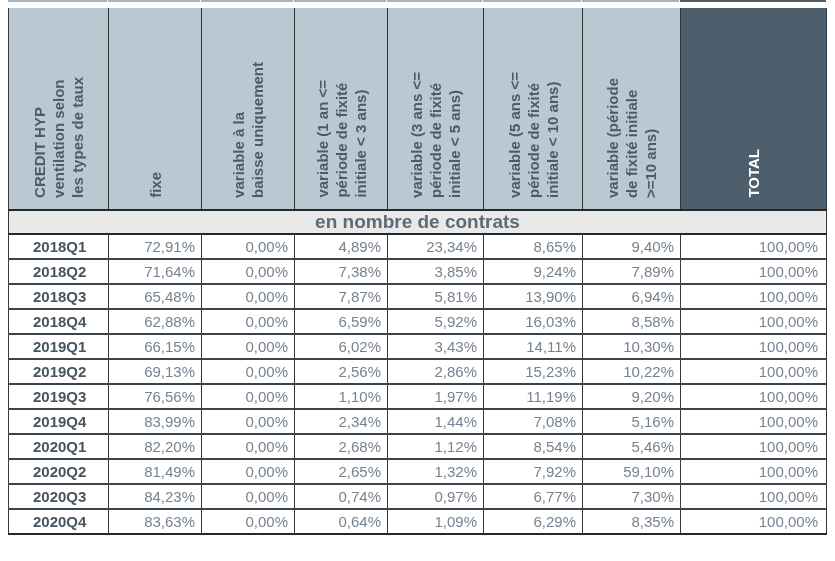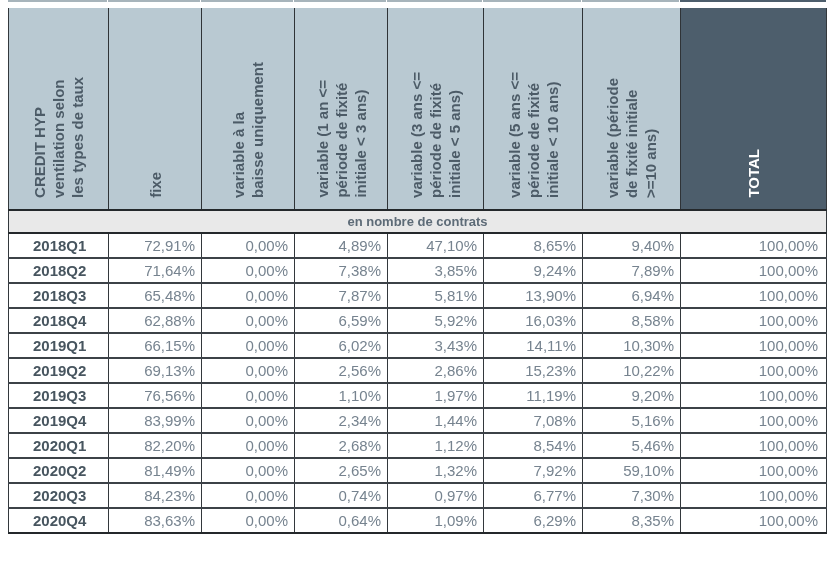--- a/index.html
+++ b/index.html
@@ -65,21 +65,21 @@
     color: #4c5b67;
     text-align: left;
   }
   th.hcell.total .vtext { color: #ffffff; }
 
   tr.band td {
     height: 21px;
     background: #e9e9e9;
     text-align: center;
     vertical-align: middle;
-    font-size: 13px;
+    font-size: 19px;
     font-weight: bold;
     color: #5d6b77;
     border-bottom: 2px solid #24282b;
     padding: 0;
   }
   tbody td {
     height: 23px;
     background: #ffffff;
     font-size: 15px;
     border-left: 1px solid #33383c;
@@ -170,21 +170,21 @@
       <tr class="band">
         <td colspan="8">en nombre de contrats</td>
       </tr>
     </thead>
     <tbody>
         <tr>
           <td class="label">2018Q1</td>
           <td class="val">72,91%</td>
           <td class="val">0,00%</td>
           <td class="val">4,89%</td>
-          <td class="val">47,10%</td>
+          <td class="val">23,34%</td>
           <td class="val">8,65%</td>
           <td class="val">9,40%</td>
           <td class="val totalcol">100,00%</td>
         </tr>
         <tr>
           <td class="label">2018Q2</td>
           <td class="val">71,64%</td>
           <td class="val">0,00%</td>
           <td class="val">7,38%</td>
           <td class="val">3,85%</td>

